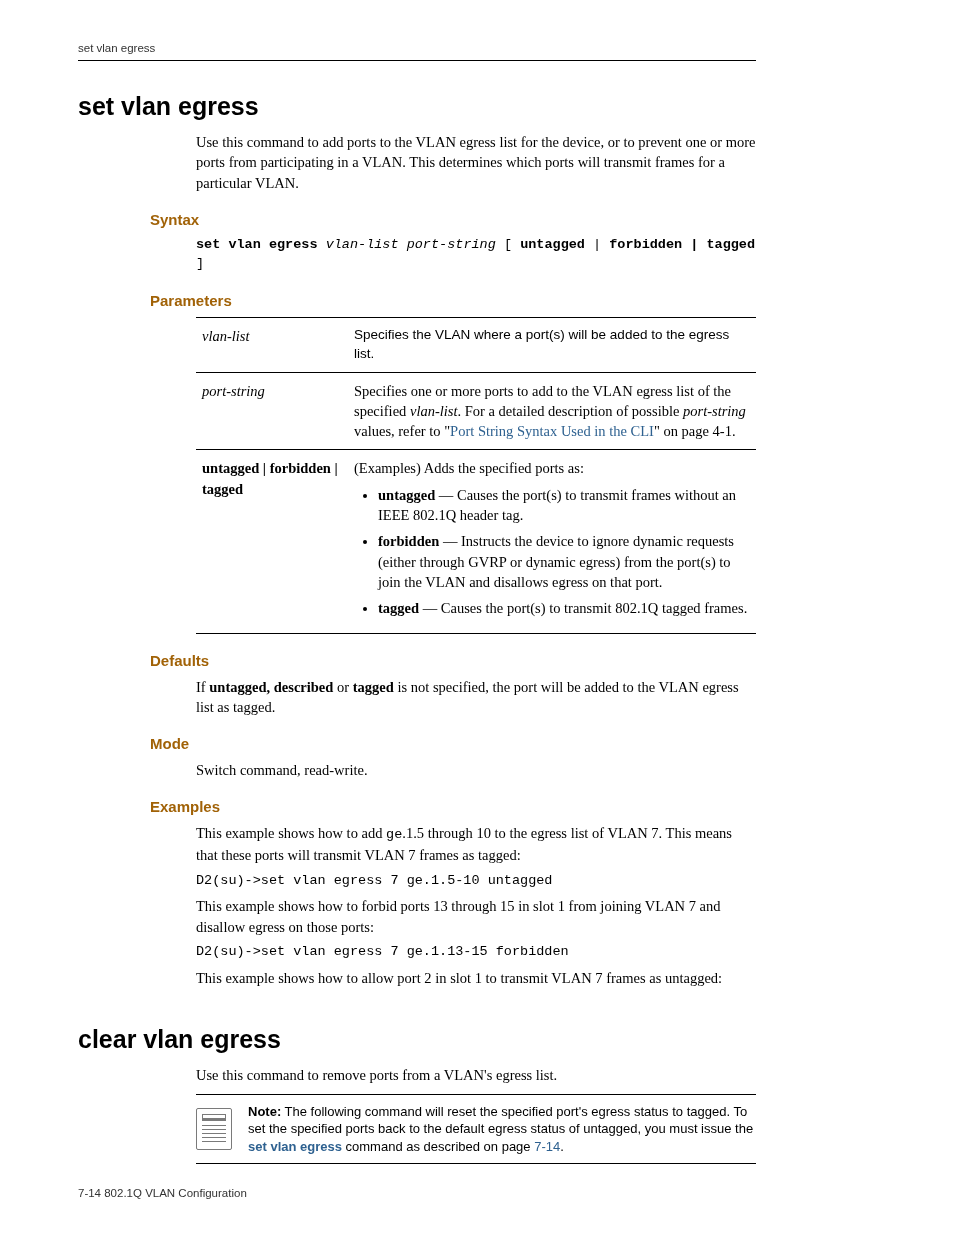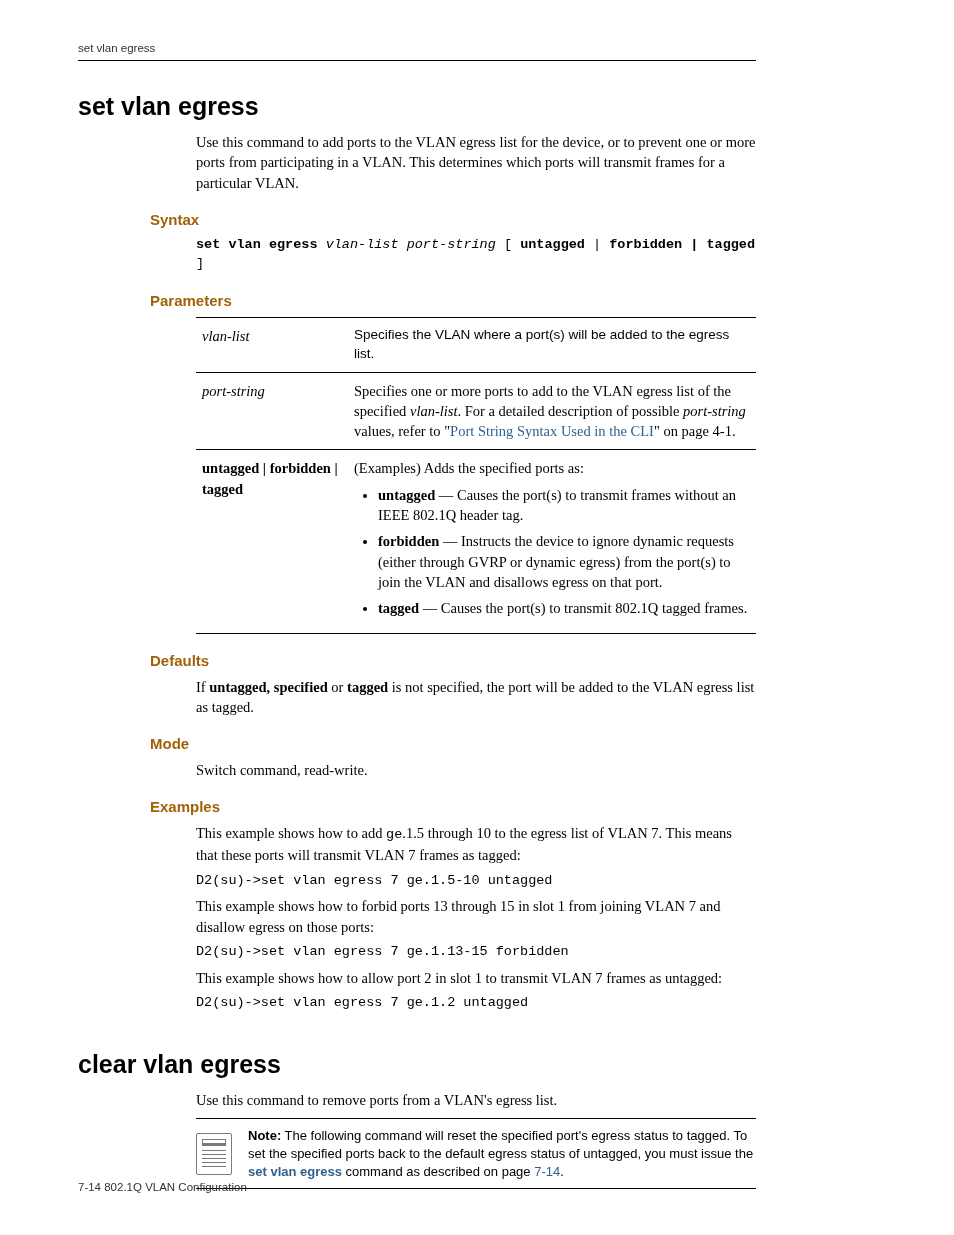--- a/index.html
+++ b/index.html
@@ -119,21 +119,21 @@
     height: 5px;
     box-shadow: 0 0 0 1px #7a7a7a inset, 0 2px 0 0 #7a7a7a, 0 4px 0 0 #fff;
   }
   .note-icon .lines {
     position: absolute;
     top: 16px; left: 5px; right: 5px; bottom: 5px;
     background: repeating-linear-gradient(#7a7a7a 0 1px, #fff 1px 4px);
   }
   .footer {
     position: absolute;
-    bottom: 40px;
+    bottom: 34px;
     left: 78px;
     font-family: Arial, Helvetica, sans-serif;
     font-size: 11.5px;
     color: #333;
   }
 </style>
 </head>
 <body>
 
 <div class="page">
@@ -189,41 +189,40 @@
           </ul>
         </td>
       </tr>
     </tbody>
       </table>
   </div>
 
   <div class="sub">Defaults</div>
   <div class="content-block">
     <p class="body">
-      <span>If </span><b>untagged, specified</b><span> or </span><b>tagged</b><span> is not specified, the port will be added to the VLAN egress list as tagged.</span>
+      <span>If </span><b>untagged, described</b><span> or </span><b>tagged</b><span> is not specified, the port will be added to the VLAN egress list as tagged.</span>
     </p>
   </div>
 
   <div class="sub">Mode</div>
   <div class="content-block">
     <p class="body">Switch command, read-write.</p>
   </div>
 
   <div class="sub">Examples</div>
   <div class="content-block">
     <p class="body">
       <span>This example shows how to add </span><span class="mono">ge</span><span>.1.5 through 10 to the egress list of VLAN 7. This means that these ports will transmit VLAN 7 frames as tagged:</span>
     </p>
     <div class="code-example">D2(su)-&gt;set vlan egress 7 ge.1.5-10 untagged</div>
 
     <p class="body">This example shows how to forbid ports 13 through 15 in slot 1 from joining VLAN 7 and disallow egress on those ports:</p>
     <div class="code-example">D2(su)-&gt;set vlan egress 7 ge.1.13-15 forbidden</div>
 
     <p class="body">This example shows how to allow port 2 in slot 1 to transmit VLAN 7 frames as untagged:</p>
-    <div class="code-example">D2(su)-&gt;set vlan egress 7 ge.1.2 untagged</div>
   </div>
 
   <h1 class="cmd-head" style="margin-top:34px;">clear vlan egress</h1>
 
   <div class="content-block">
     <p class="body">Use this command to remove ports from a VLAN's egress list.</p>
 
     <div class="note-box">
       <div class="note-icon">
           <div class="lines"></div>

